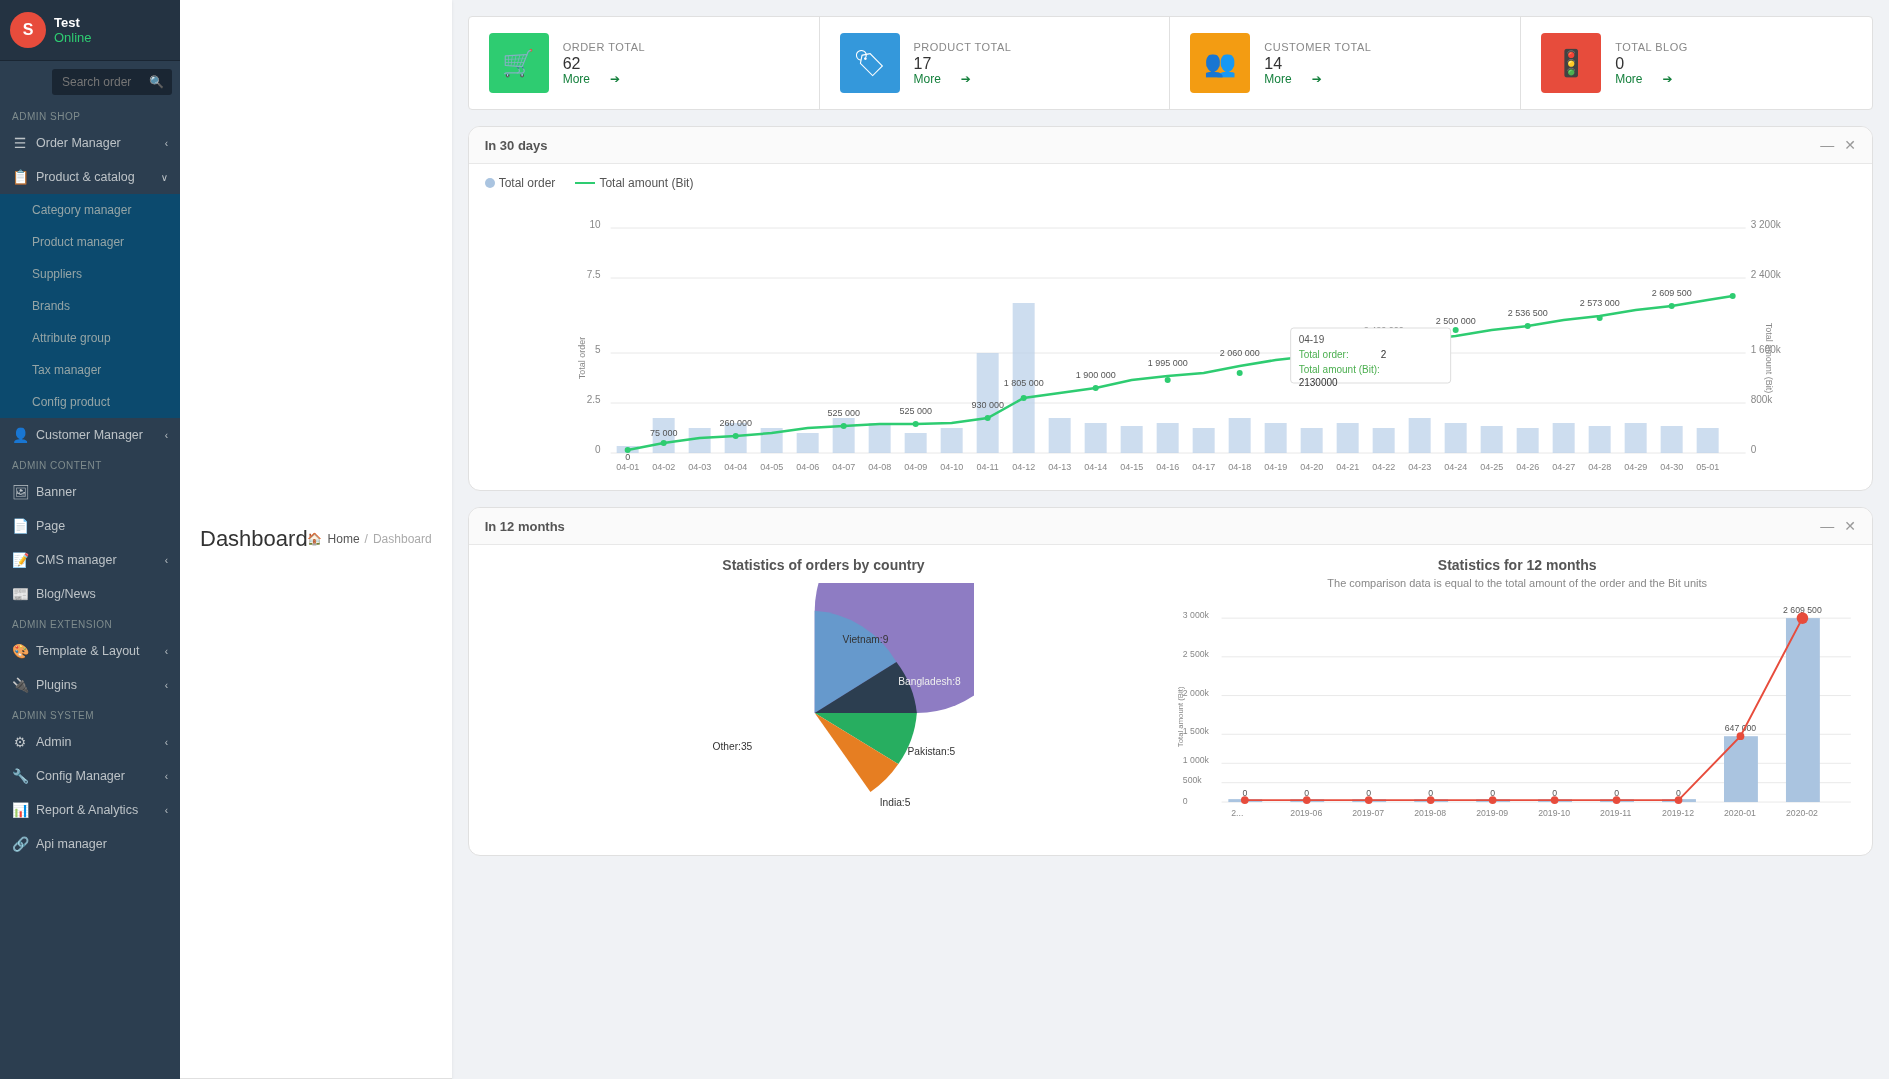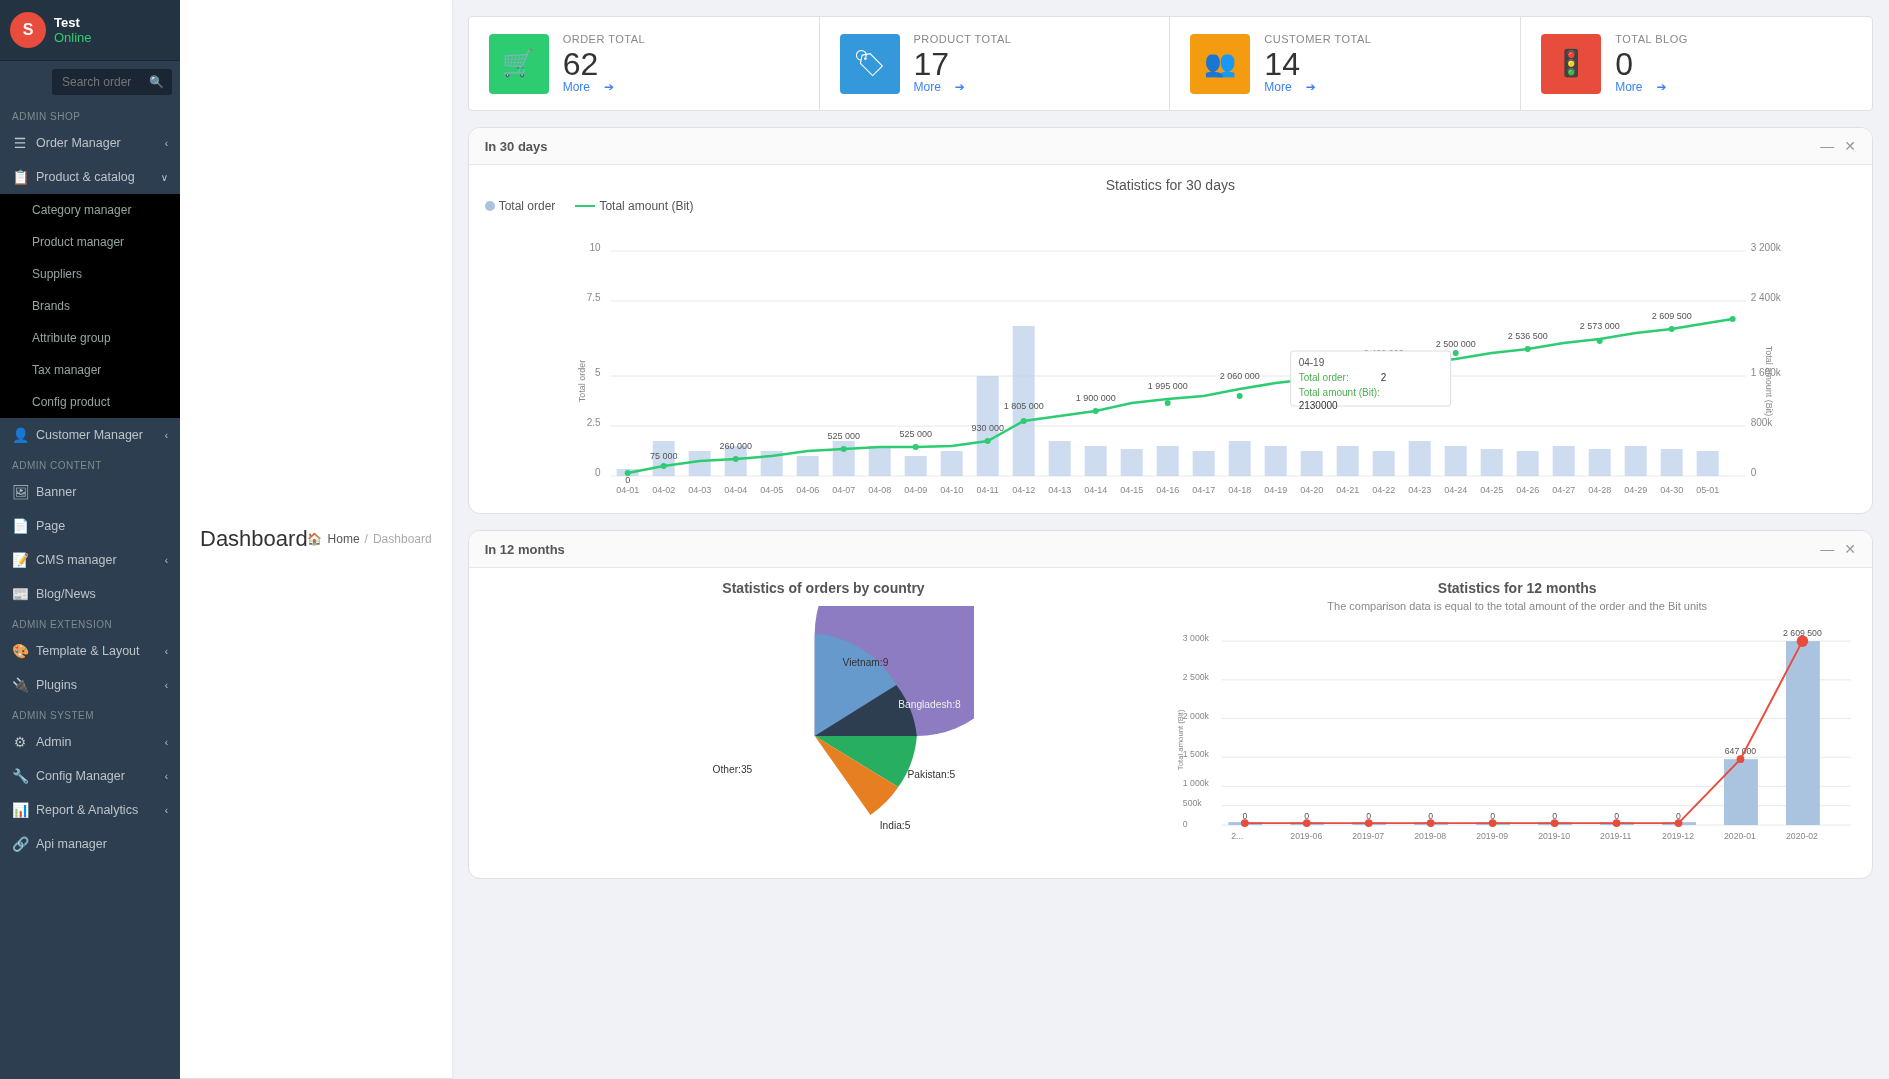--- a/index.html
+++ b/index.html
@@ -25,21 +25,21 @@
     .sidebar-search input {
       width: 100%; padding: 6px 30px 6px 10px; background: #1a2633; border: none; border-radius: 3px; color: #aaa; font-size: 12px; outline: none;
     }
     .sidebar-search-icon { position: absolute; right: 8px; top: 50%; transform: translateY(-50%); color: #aaa; font-size: 12px; }
     .sidebar-section-label { font-size: 10px; color: #7f8c8d; padding: 8px 12px 4px; text-transform: uppercase; letter-spacing: 0.5px; }
     .sidebar-item {
       display: flex; align-items: center; padding: 9px 12px; cursor: pointer; color: #bdc3c7; font-size: 12.5px; transition: background 0.15s;
     }
     .sidebar-item-icon { margin-right: 8px; font-size: 14px; width: 16px; text-align: center; }
     .sidebar-item-arrow { margin-left: auto; font-size: 10px; }
-    .sidebar-sub { background: #000000; }
+    .sidebar-sub { background: #0c4a6e; }
     .sidebar-sub .sidebar-item { padding-left: 32px; font-size: 12px; color: #95a5a6; }
 
     
     #main { flex: 1; display: flex; flex-direction: row; overflow: hidden; }
 
     
     .topbar {
       background: #fff; padding: 10px 20px; display: flex; align-items: center; justify-content: space-between;
       border-bottom: 1px solid #e0e0e0; box-shadow: 0 1px 3px rgba(0,0,0,0.08);
     }
@@ -53,22 +53,22 @@
 
     
     .stat-cards { display: grid; grid-template-columns: repeat(4, 1fr); gap: 0; margin-bottom: 16px; background: #fff; border: 1px solid #e0e0e0; border-radius: 4px; overflow: hidden; }
     .stat-card { display: flex; align-items: center; padding: 16px 20px; border-right: 1px solid #e0e0e0; }
     .stat-card:last-child { border-right: none; }
     .stat-card-icon {
       width: 60px; height: 60px; border-radius: 4px; display: flex; align-items: center; justify-content: center;
       font-size: 26px; color: white; margin-right: 14px; flex-shrink: 0;
     }
     .stat-card-label { font-size: 11px; color: #888; text-transform: uppercase; letter-spacing: 0.5px; margin-bottom: 3px; }
-    .stat-card-value { font-size: 32px; font-weight: 300; color: #333; line-height: 1; }
-    .stat-card-more { font-size: 12px; color: #3b82f6; display: flex; align-items: center; gap: 14px; }
+    .stat-card-value { font-size: 16px; font-weight: 300; color: #333; line-height: 1; }
+    .stat-card-more { font-size: 12px; color: #15803d; display: flex; align-items: center; gap: 20px; }
     .stat-card-more .arrow { font-size: 12px; }
 
     
     .panel { background: #fff; border: 1px solid #e0e0e0; border-radius: 12px; margin-bottom: 16px; overflow: hidden; }
     .panel-header { display: flex; align-items: center; justify-content: space-between; padding: 10px 16px; border-bottom: 1px solid #e8e8e8; background: #fafafa; }
     .panel-title { font-size: 13px; font-weight: 600; color: #555; }
     .panel-actions { display: flex; align-items: center; gap: 10px; color: #999; font-size: 14px; }
     .panel-body { padding: 12px 16px; }
 
     
@@ -262,21 +262,20 @@
 
     <div class="panel">
       <div class="panel-header">
         <span class="panel-title">In 30 days</span>
         <div class="panel-actions">
           <span>—</span>
           <span>✕</span>
         </div>
       </div>
       <div class="panel-body">
-        <div style="text-align:center; font-size:14px; color:#555; margin-bottom:6px;">Statistics for 30 days</div>
         <div class="chart-legend">
           <div class="legend-item">
             <span class="legend-dot" style="background:#aac4e0"></span>
             <span>Total order</span>
           </div>
           <div class="legend-item">
             <span style="display:inline-block;width:20px;height:2px;background:#2ecc71;margin-right:4px;vertical-align:middle;"></span>
             <span>Total amount (Bit)</span>
           </div>
         </div>

